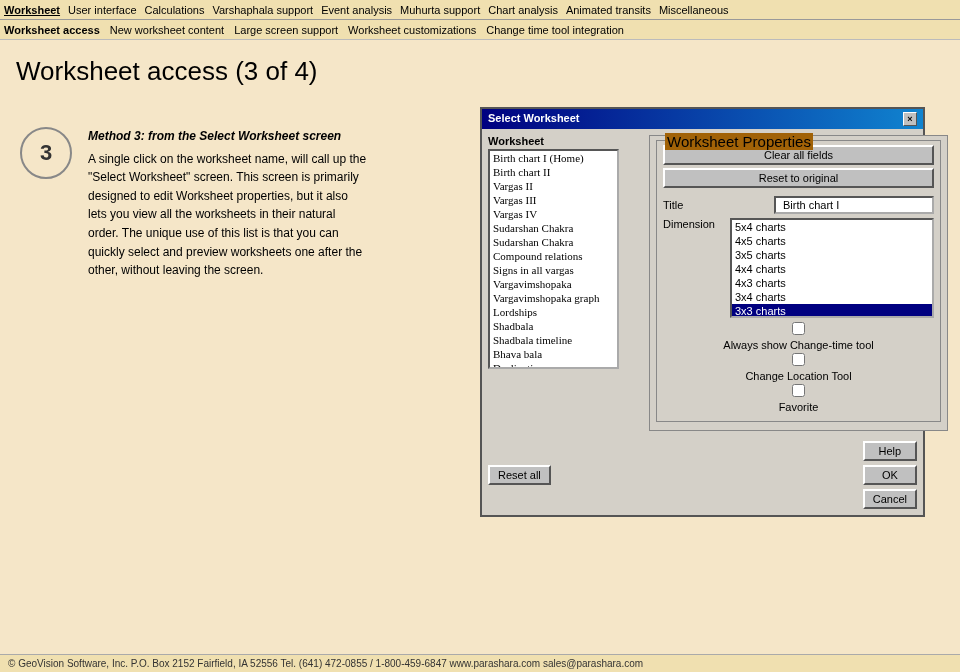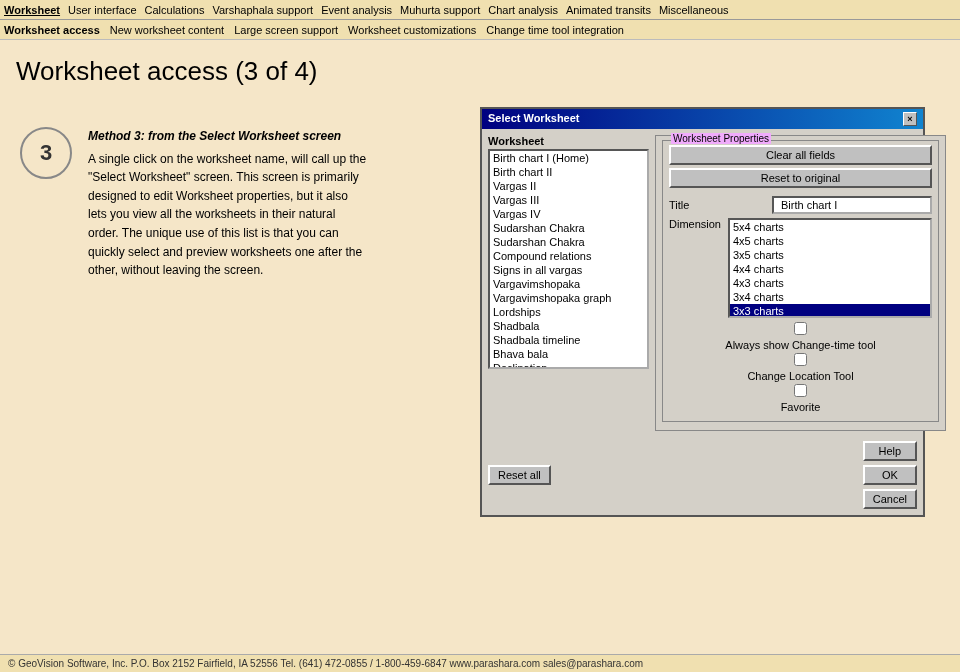--- a/index.html
+++ b/index.html
@@ -155,21 +155,22 @@
       font-size: 11px;
       font-weight: bold;
       margin-bottom: 2px;
     }
 
     .worksheet-list {
       border: 2px inset #aaa;
       background: white;
       height: 220px;
       overflow-y: scroll;
-      width: 161px;
+      width: 131px;
+      font-family: Liberation Serif, serif;
     }
 
     .worksheet-list div {
       padding: 1px 3px;
       font-size: 11px;
       cursor: pointer;
       white-space: nowrap;
     }
 
     
@@ -197,21 +198,21 @@
       border-bottom-color: #555;
       font-size: 11px;
       padding: 2px 8px;
       cursor: pointer;
       text-align: center;
     }
 
     .prop-row {
       display: flex;
       align-items: center;
-      gap: 4px;
+      gap: 12px;
       margin-bottom: 4px;
     }
 
     .prop-row label {
       font-size: 11px;
       width: 55px;
       flex-shrink: 0;
     }
 
     .prop-input {
@@ -296,22 +297,22 @@
       border: 1px solid #888;
       padding: 4px 6px 6px 6px;
       position: relative;
       margin-bottom: 4px;
     }
 
     .group-box-title {
       position: absolute;
       top: -8px;
       left: 8px;
-      background: #f0abfc;
-      font-size: 10px;
+      background: #a16207;
+      font-size: 15px;
       padding: 0 2px;
     }
   </style>
 </head>
 <body>
 
 <div class="menu-bar">
   <span class="active">Worksheet</span>
   <span>User interface</span>
   <span>Calculations</span>

